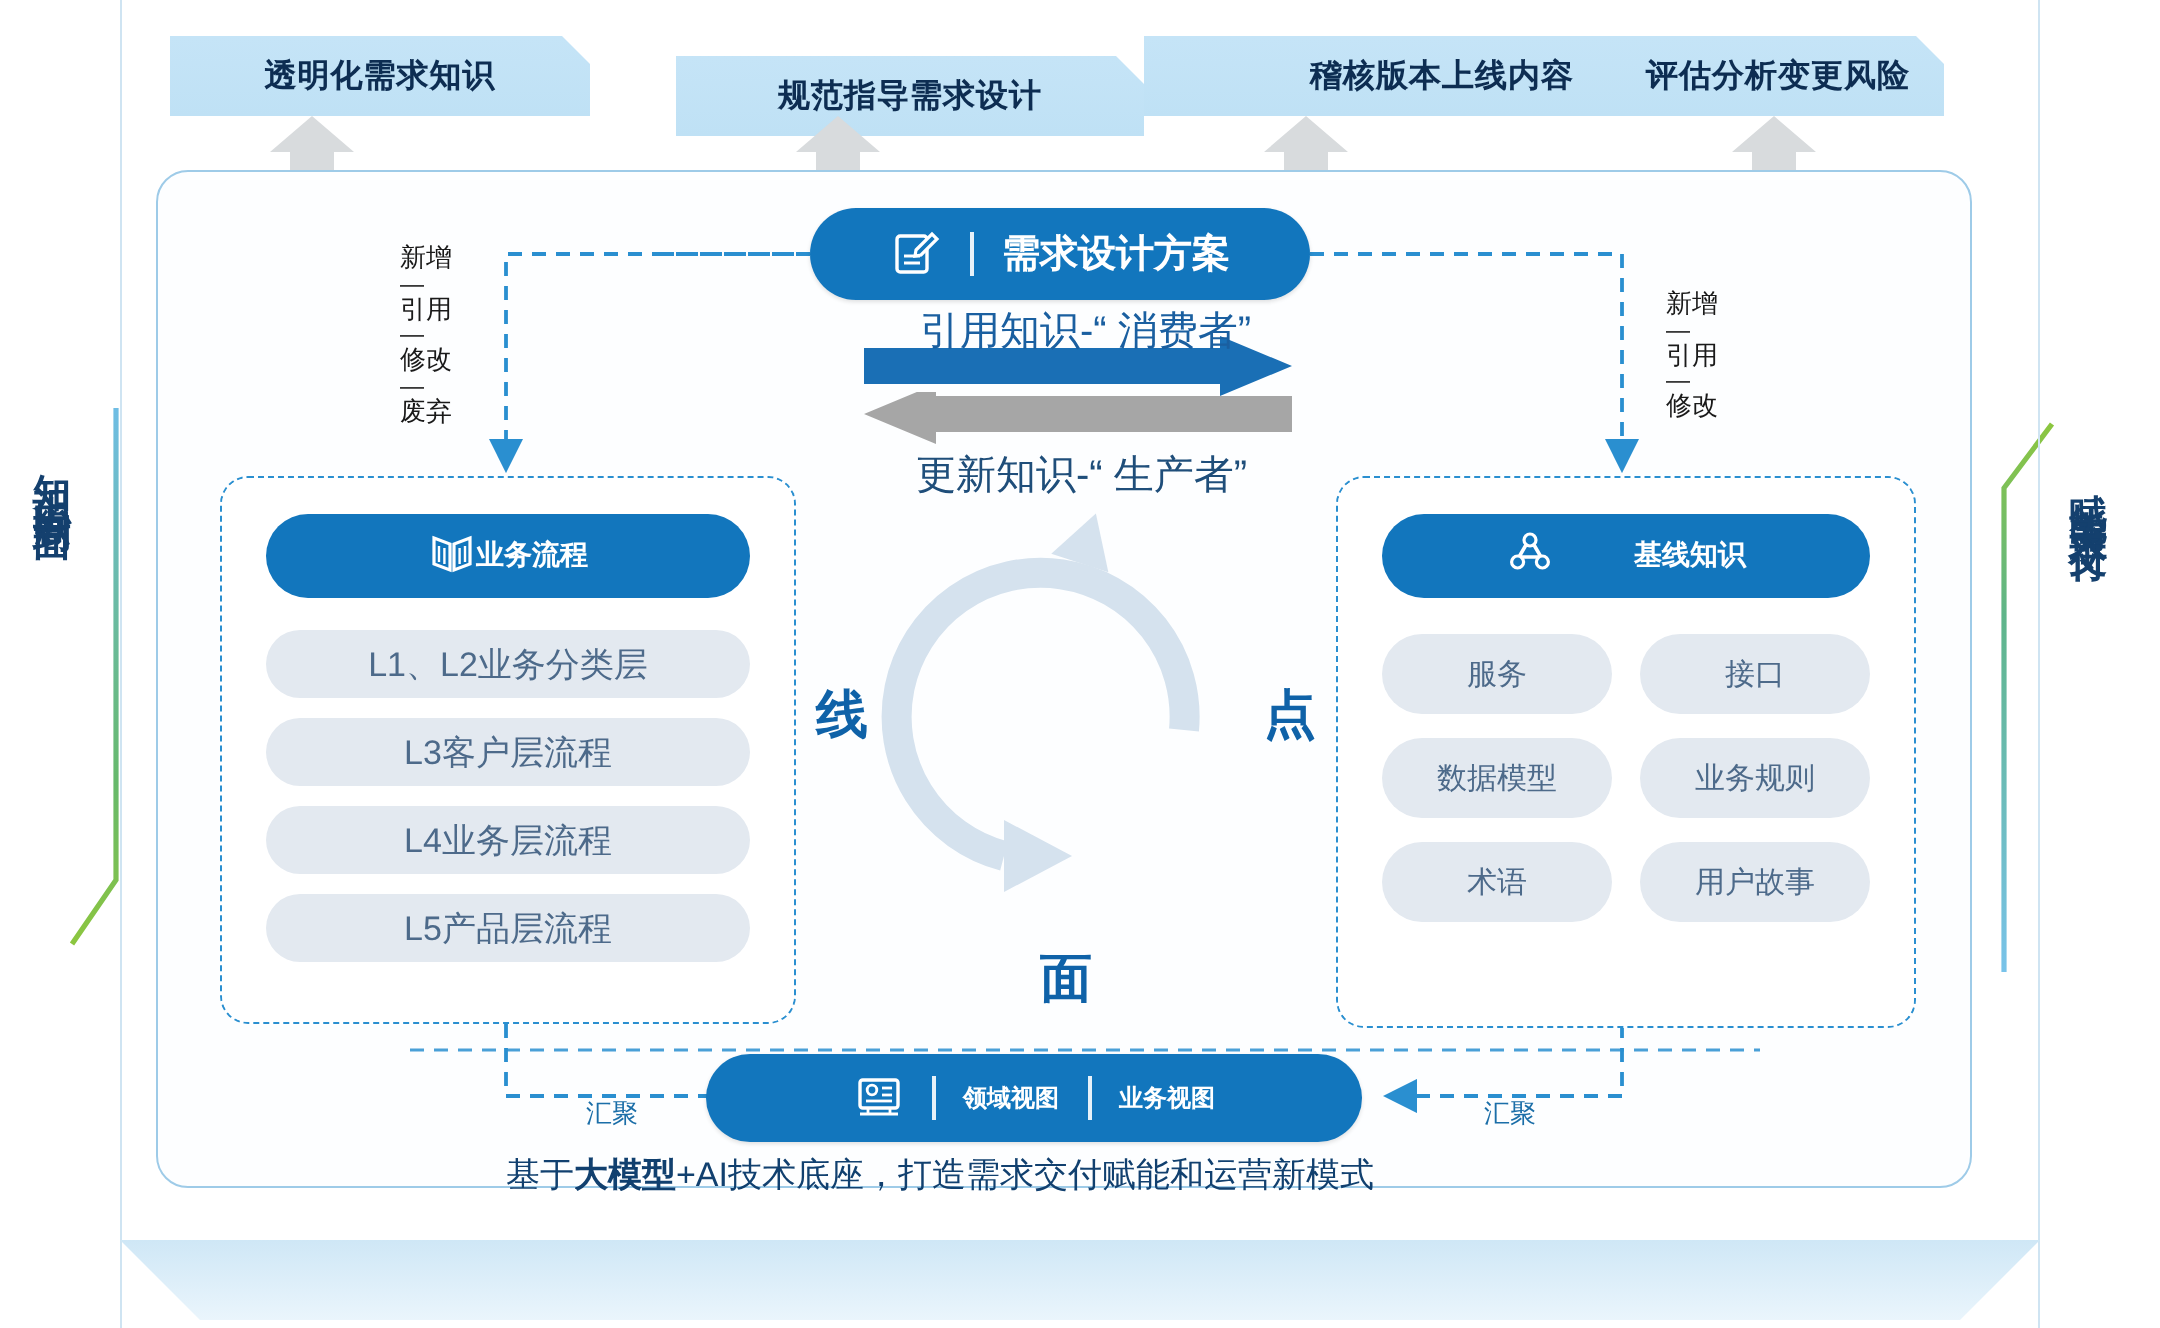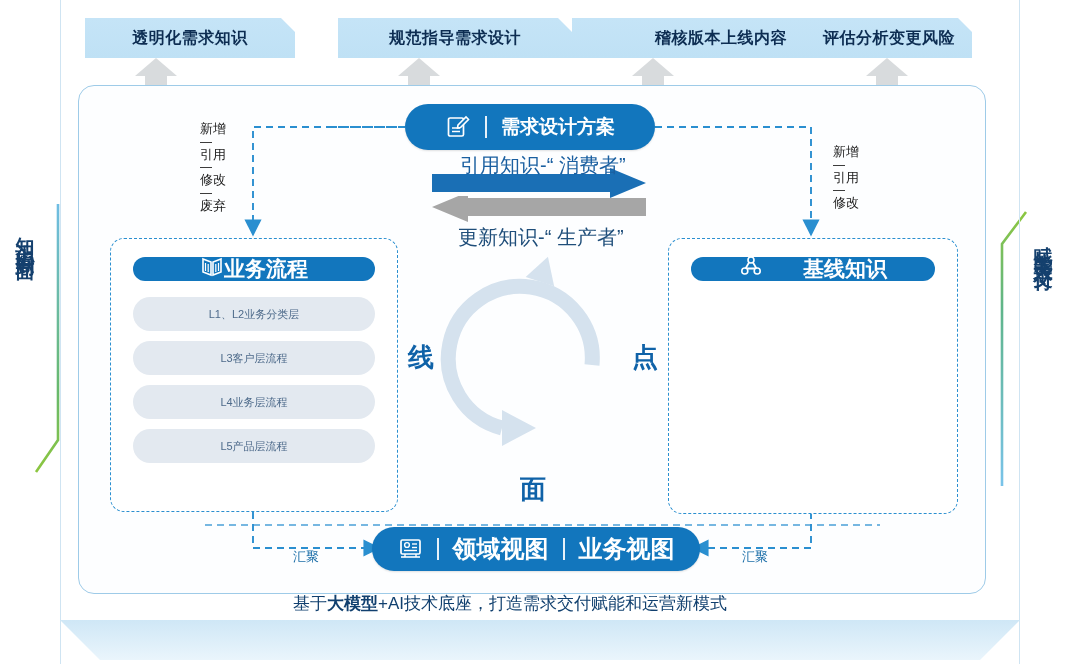--- a/index.html
+++ b/index.html
@@ -41,28 +41,28 @@
     display:inline-block;width:2px;height:22px;background:#ffffff;
     margin:0 14px;opacity:.9;
   }
   .pill .ico{display:flex;align-items:center;justify-content:center;}
 
   
   .panel{
     border:1.8px dashed #2a8fd0;border-radius:14px;background:#ffffff;
   }
   .panel-head{
-    background:#1276bd;border-radius:999px;height:24px;
-    display:flex;align-items:center;justify-content:center;
-    color:#fff;font-weight:bold;font-size:21px;
+    background:#1276bd;border-radius:999px;height:42px;
+    display:flex;align-items:center;justify-content:center;
+    color:#fff;font-weight:bold;font-size:14px;
   }
   .chipA{
     background:#e3e9f0;border-radius:999px;height:34px;
     display:flex;align-items:center;justify-content:center;
-    color:#4d6a8a;font-size:11px;
+    color:#4d6a8a;font-size:17px;
   }
   .chipB{
     background:#e3e9f0;border-radius:999px;height:40px;
     display:flex;align-items:center;justify-content:center;
     color:#4d6a8a;font-size:15px;
   }
 
   
   .vtext{
     writing-mode:vertical-rl;text-orientation:upright;
@@ -83,41 +83,41 @@
   .flowlab.gray{color:#1f4e7a;}
 
   
   .brush{
     color:#0f62a8;font-weight:bold;font-size:26px;
     font-family:"DejaVu Serif","Liberation Serif",serif;
   }
 
   
   #caption{
-    left:0;top:592px;width:940px;text-align:center;
-    color:#11406f;font-size:17px;font-weight:normal;margin-left:40px;
+    left:0;top:576px;width:940px;text-align:center;
+    color:#11406f;font-size:17px;font-weight:normal;
   }
   #caption b{font-weight:bold;}
 
   
   #banner{left:60px;top:620px;width:960px;height:40px;}
 </style>
 </head>
 <body>
 
 <div id="stage">
 
   <div class="abs topbox" style="left:85px;top:18px;width:210px;">
     <span>透明化需求知识</span>
   </div>
   <svg class="abs uparrow" style="left:133px;top:56px;" viewBox="0 0 46 34">
     <polygon points="23,2 44,20 34,20 34,34 12,34 12,20 2,20" fill="#d8dbdd"></polygon>
   </svg>
 
-  <div class="abs topbox" style="left:338px;top:18px;width:234px;">
+  <div class="abs topbox" style="left:338px;top:28px;width:234px;">
     <span>规范指导需求设计</span>
   </div>
   <svg class="abs uparrow" style="left:396px;top:56px;" viewBox="0 0 46 34">
     <polygon points="23,2 44,20 34,20 34,34 12,34 12,20 2,20" fill="#d8dbdd"></polygon>
   </svg>
 
   <div class="abs topbox" style="left:572px;top:18px;width:210px;padding-left:44px;">
     <span>稽核版本上线内容</span>
   </div>
   <svg class="abs uparrow" style="left:630px;top:56px;" viewBox="0 0 46 34">
@@ -224,35 +224,43 @@
         <svg width="24" height="24" viewBox="0 0 24 24">
           <path d="M12 4 L17.5 13.5 L6.5 13.5 z" fill="none" stroke="#fff" stroke-width="1.8"></path>
           <circle cx="12" cy="5" r="3" fill="#1276bd" stroke="#fff" stroke-width="1.6"></circle>
           <circle cx="5.8" cy="16" r="3" fill="#1276bd" stroke="#fff" stroke-width="1.6"></circle>
           <circle cx="18.2" cy="16" r="3" fill="#1276bd" stroke="#fff" stroke-width="1.6"></circle>
         </svg>
       </span>
       <span class="sep"></span>
       <span>基线知识</span>
     </div>
+    <div style="margin:18px 22px 0 22px;display:grid;grid-template-columns:1fr 1fr;gap:12px 14px;">
+      <div class="chipB">服务</div>
+      <div class="chipB">接口</div>
+      <div class="chipB">数据模型</div>
+      <div class="chipB">业务规则</div>
+      <div class="chipB">术语</div>
+      <div class="chipB">用户故事</div>
+    </div>
   </div>
 
   <svg class="abs" style="left:440px;top:250px;width:190px;height:220px;">
     <path d="M152,115 A72,72 0 1 0 62,178" stroke="#d5e2ee" stroke-width="15" fill="none" stroke-linecap="butt"></path>
     <polygon points="88,32 118,32 103,6" fill="#d5e2ee" transform="rotate(18 103 22)"></polygon>
     <polygon points="62,160 62,196 96,178" fill="#d5e2ee"></polygon>
   </svg>
   <div class="abs brush" style="left:408px;top:340px;">线</div>
   <div class="abs brush" style="left:632px;top:340px;">点</div>
   <div class="abs brush" style="left:520px;top:472px;">面</div>
 
   <div class="abs mini" style="left:293px;top:524px;">汇聚</div>
   <div class="abs mini" style="left:742px;top:524px;">汇聚</div>
 
-  <div class="abs pill" style="left:372px;top:527px;width:328px;height:44px;font-size:24px;">
+  <div class="abs pill" style="left:353px;top:527px;width:328px;height:44px;font-size:12px;">
     <span class="ico">
       <svg width="25" height="24" viewBox="0 0 25 24">
         <rect x="3" y="3" width="19" height="14" rx="1.4" fill="none" stroke="#fff" stroke-width="1.7"></rect>
         <circle cx="9" cy="8" r="2.4" fill="none" stroke="#fff" stroke-width="1.4"></circle>
         <line x1="14" y1="7" x2="19" y2="7" stroke="#fff" stroke-width="1.4"></line>
         <line x1="14" y1="10.5" x2="19" y2="10.5" stroke="#fff" stroke-width="1.4"></line>
         <line x1="6" y1="13.5" x2="19" y2="13.5" stroke="#fff" stroke-width="1.4"></line>
         <line x1="3" y1="20" x2="22" y2="20" stroke="#fff" stroke-width="1.6"></line>
         <line x1="7" y1="17" x2="7" y2="20" stroke="#fff" stroke-width="1.4"></line>
         <line x1="18" y1="17" x2="18" y2="20" stroke="#fff" stroke-width="1.4"></line>

